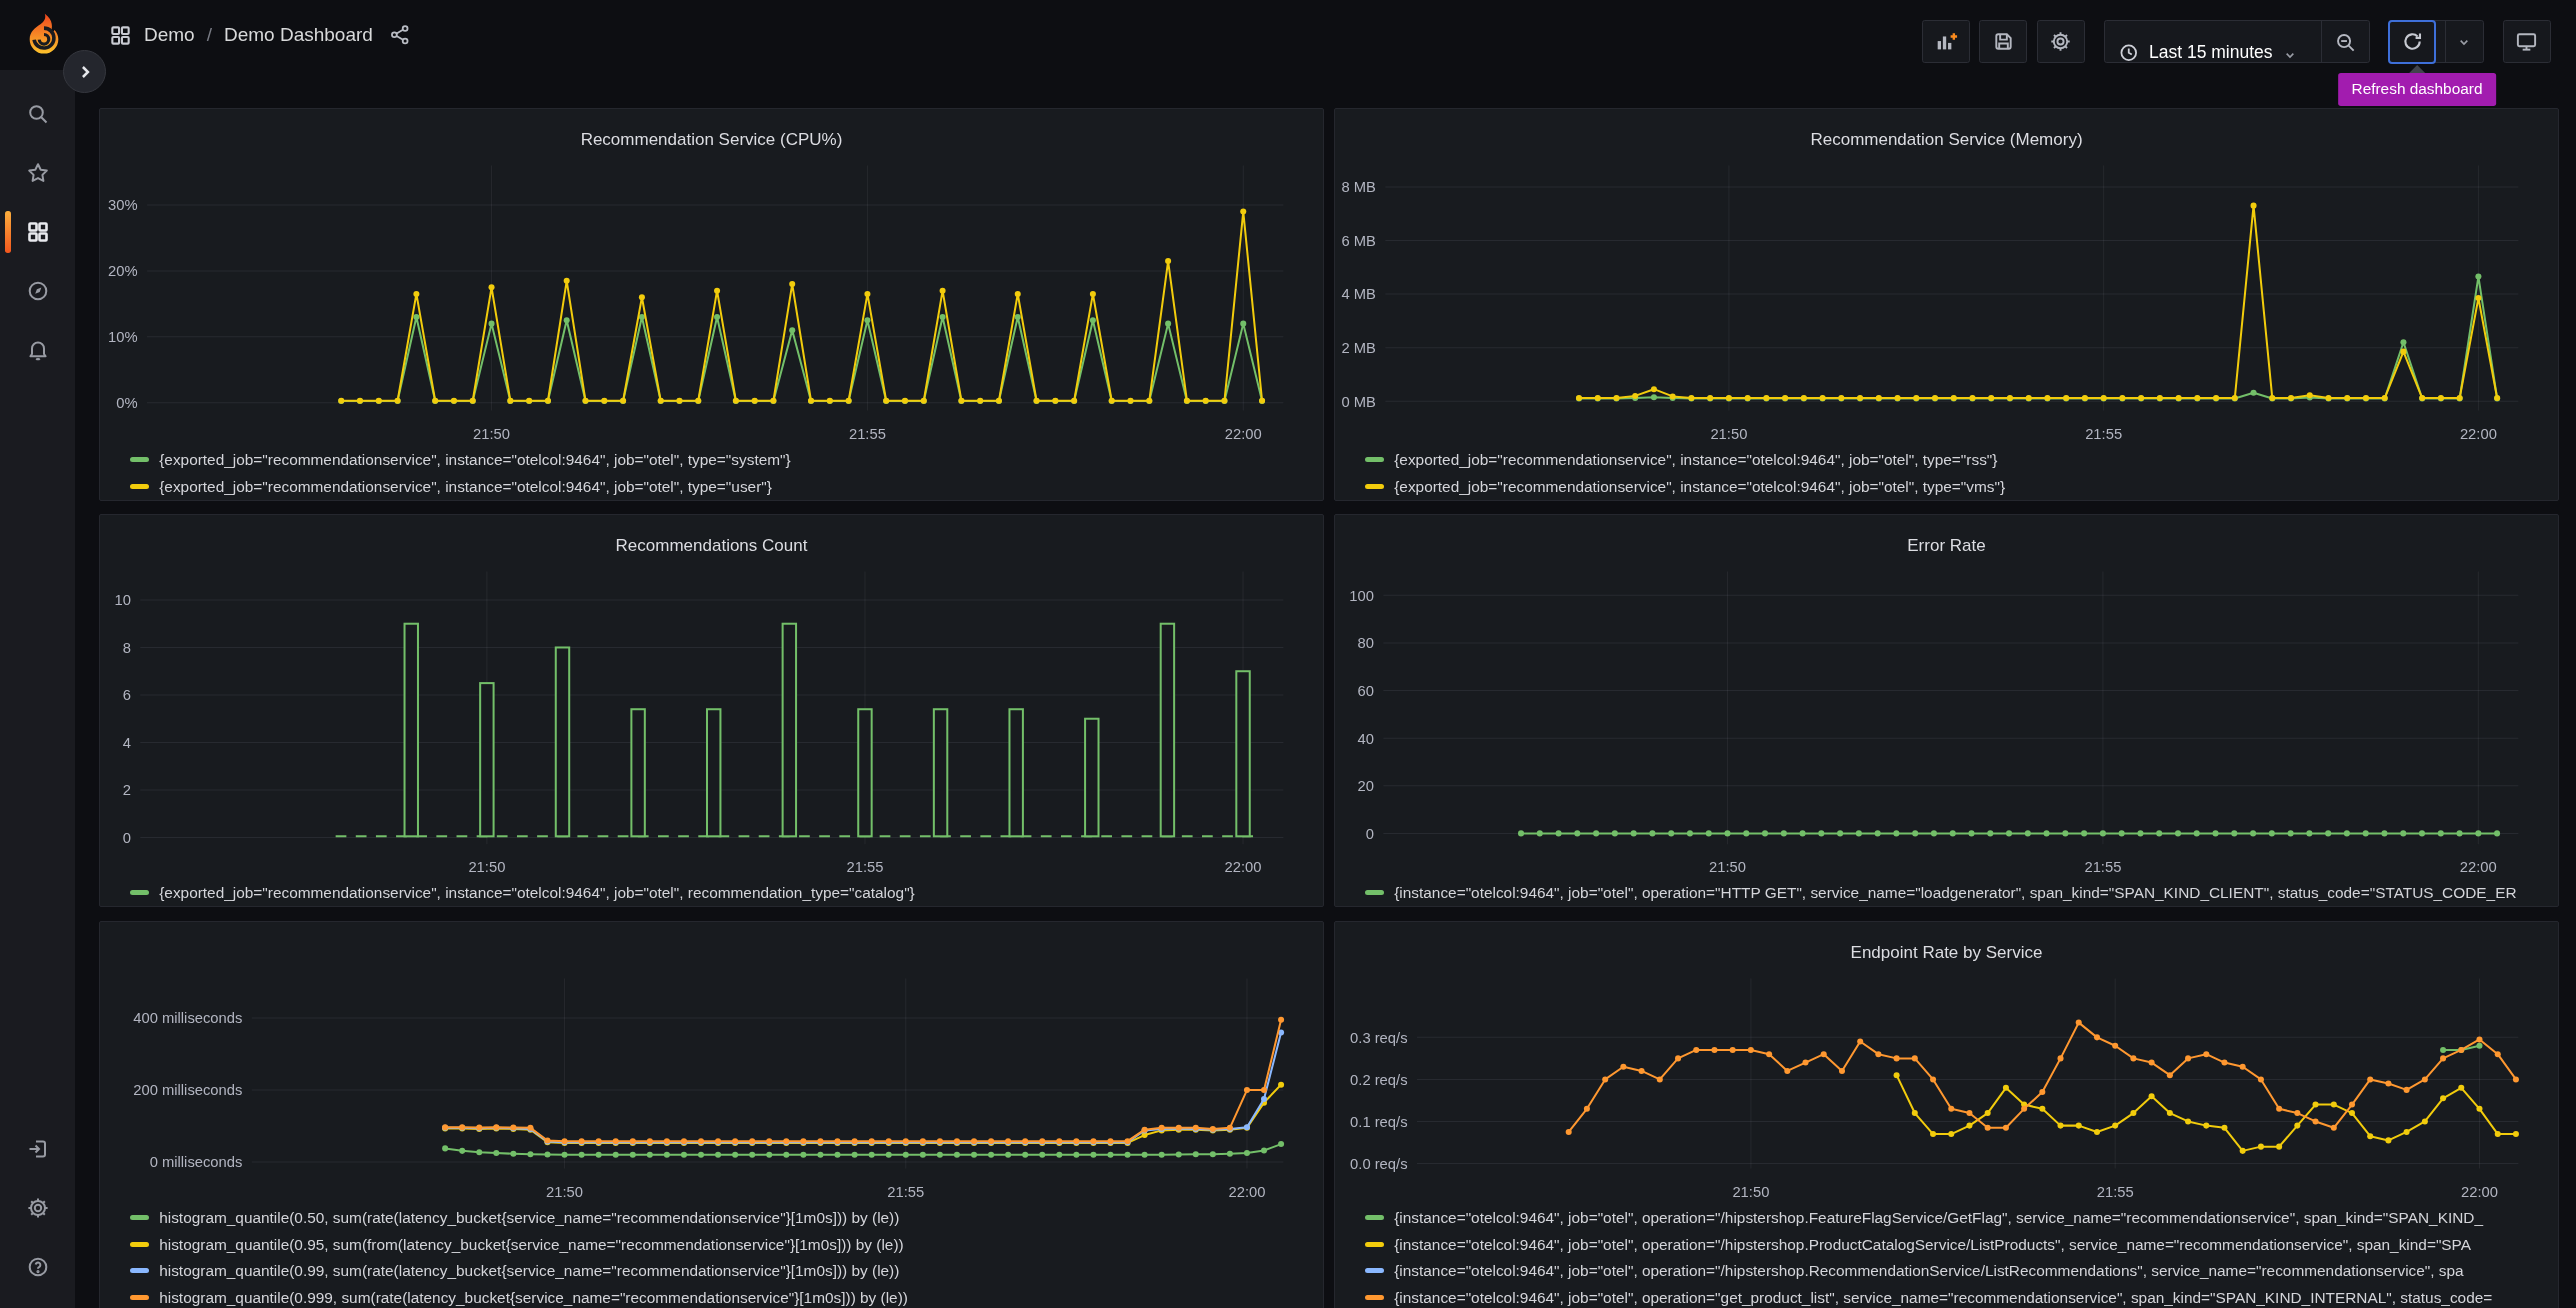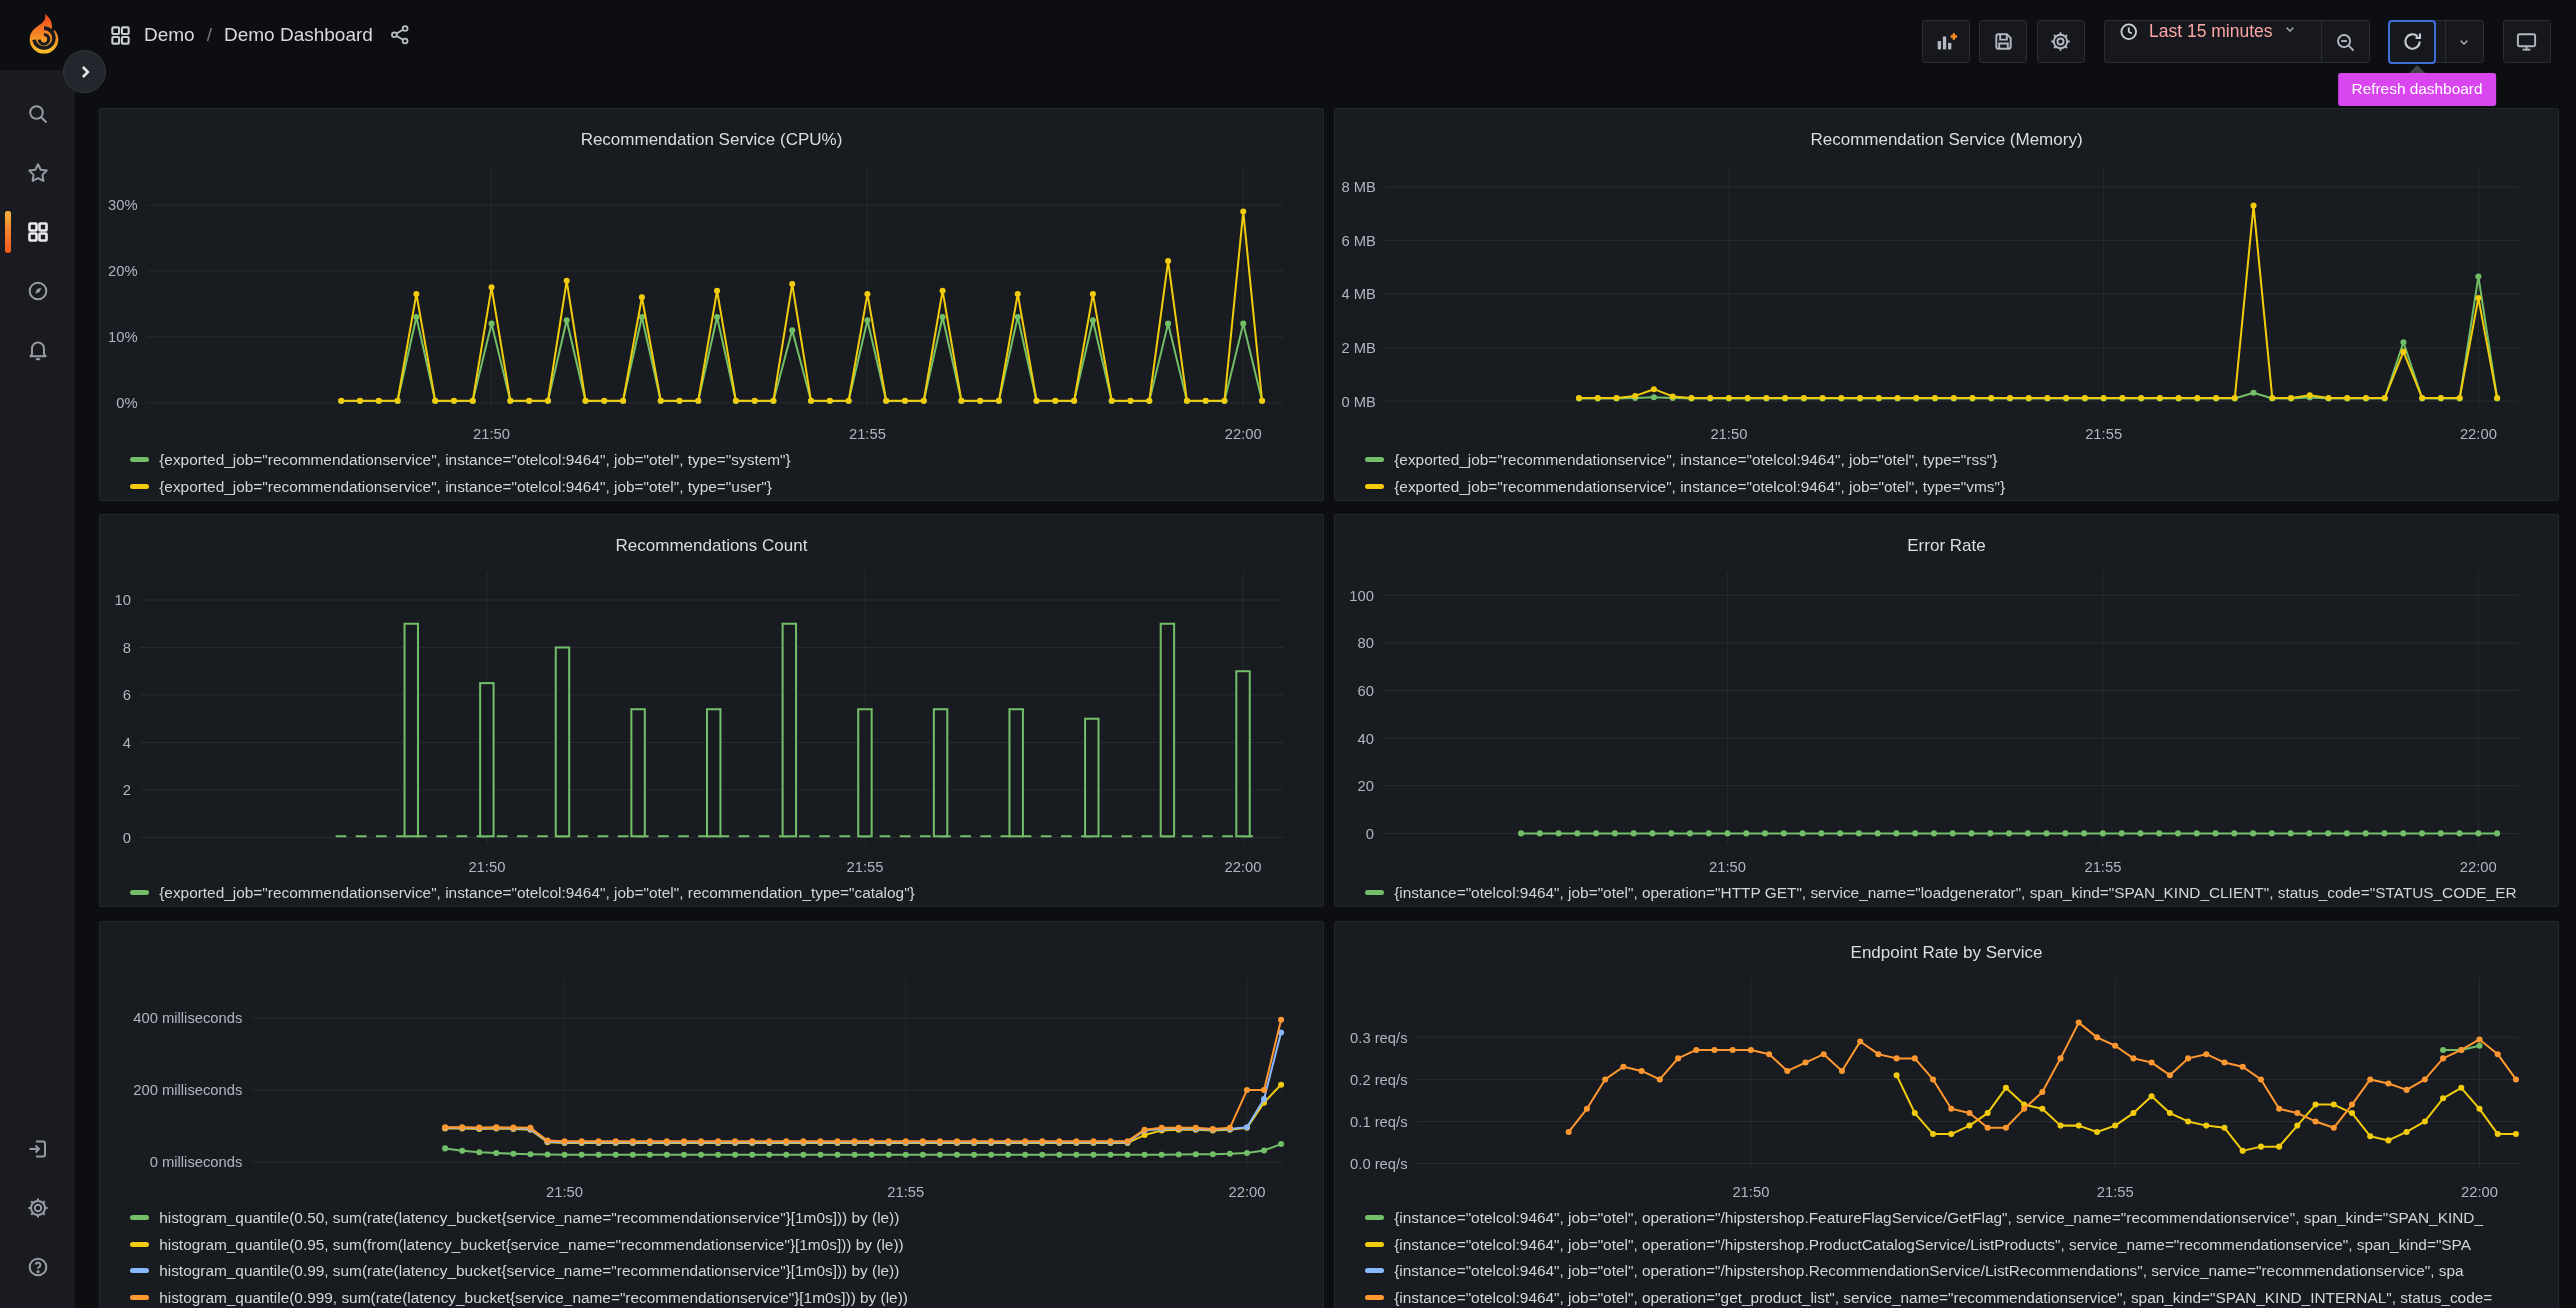--- a/index.html
+++ b/index.html
@@ -18,24 +18,24 @@
   .toolbar{position:absolute;right:25.5px;top:20px;display:flex;align-items:center}
   .tbtn{height:43px;min-width:48px;box-sizing:border-box;background:#16181d;border:0.7px solid #2b2d35;
         border-radius:2.7px;display:flex;align-items:center;justify-content:center;color:#b4b7c0;
         padding:0 9.4px;cursor:pointer;font-family:inherit}
   .tbtn + .tbtn, .tgroup + .tbtn, .tbtn + .tgroup, .tgroup + .tgroup{margin-left:9.4px}
   .ml-lg{margin-left:19px !important}
   .tgroup{display:flex;align-items:stretch;height:43px;box-sizing:border-box;background:#16181d;
           border:0.7px solid #2b2d35;border-radius:2.7px}
   .tgroup .tbtn{border:none;background:transparent;height:42px;border-radius:0}
   .tgroup .divide{border-left:0.7px solid #2b2d35}
-  .timepicker{display:flex;align-items:flex-start;gap:9.4px;color:#fca5a5;font-size:17.5px;padding:0 13.4px}
+  .timepicker{display:flex;align-items:flex-end;gap:9.4px;color:#ffffff;font-size:17.5px;padding:0 13.4px}
   .refresh-highlight{border:2.7px solid #3e6fd9 !important;border-radius:4px !important;margin:-1.3px;height:44px !important;z-index:2;background:#16181d !important}
   
-  .tooltip{position:absolute;top:73px;left:2417px;transform:translateX(-50%);background:#d946ef;color:#fff;
+  .tooltip{position:absolute;top:73px;left:2417px;transform:translateX(-50%);background:#a21caf;color:#fff;
            font-size:15.4px;padding:7.4px 13.4px;border-radius:2.7px;z-index:9;white-space:nowrap}
   .tooltip .arrow{position:absolute;top:-8px;left:50%;transform:translateX(-50%);width:0;height:0;
                   border-left:8.7px solid transparent;border-right:8.7px solid transparent;border-bottom:8px solid #41444c}
   
   .sidebar{position:absolute;top:70px;left:0;bottom:0;width:75px;background:#1a1b20;display:flex;
            flex-direction:column;align-items:center;padding:14.8px 0 12px;box-sizing:border-box;z-index:3}
   .sbtn{width:75px;height:59px;background:none;border:none;display:flex;align-items:center;justify-content:center;
         cursor:pointer;position:relative;color:#989ba3;flex:none}
   .sbtn.active{color:#e9eaee}
   .sbtn.active::before{content:"";position:absolute;left:5.4px;top:50%;transform:translateY(-50%);

